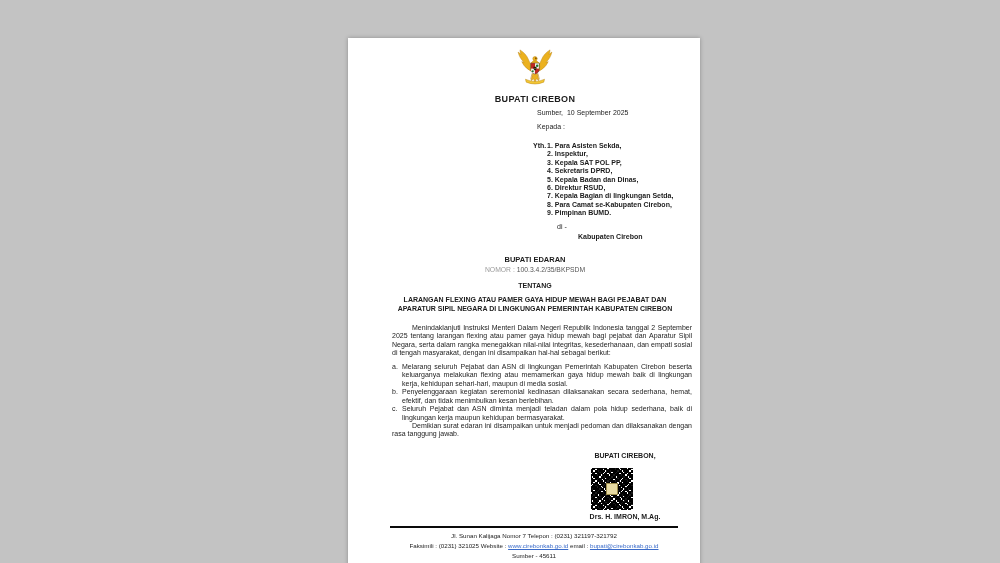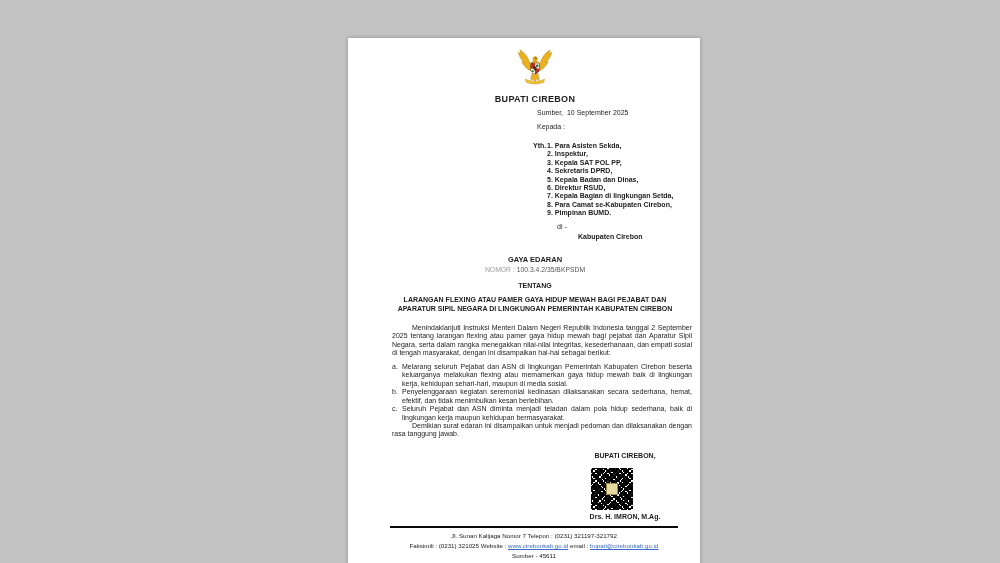--- a/index.html
+++ b/index.html
@@ -118,21 +118,21 @@
     <div class="r-row rest">5. Kepala Badan dan Dinas,</div>
     <div class="r-row rest">6. Direktur RSUD,</div>
     <div class="r-row rest">7. Kepala Bagian di lingkungan Setda,</div>
     <div class="r-row rest">8. Para Camat se-Kabupaten Cirebon,</div>
     <div class="r-row rest">9. Pimpinan BUMD.</div>
   </div>
   <div class="block di-line">di -</div>
   <div class="block di-place">Kabupaten Cirebon</div>
 
   <div class="block subject">
-    <div class="doc-type">GAYA EDARAN</div>
+    <div class="doc-type">BUPATI EDARAN</div>
     <div class="nomor">
       <span class="lbl">NOMOR :</span>
       <span class="val">100.3.4.2/35/BKPSDM</span>
     </div>
     <div class="tentang">TENTANG</div>
     <div class="title">LARANGAN FLEXING ATAU PAMER GAYA HIDUP MEWAH BAGI PEJABAT DAN APARATUR SIPIL NEGARA DI LINGKUNGAN PEMERINTAH KABUPATEN CIREBON</div>
   </div>
 
   <div class="block letter-body">
     <p class="opening" style="margin:0">Menindaklanjuti Instruksi Menteri Dalam Negeri Republik Indonesia tanggal 2 September 2025 tentang larangan flexing atau pamer gaya hidup mewah bagi pejabat dan Aparatur Sipil Negara, serta dalam rangka menegakkan nilai-nilai integritas, kesederhanaan, dan empati sosial di tengah masyarakat, dengan ini disampaikan hal-hal sebagai berikut:</p>

